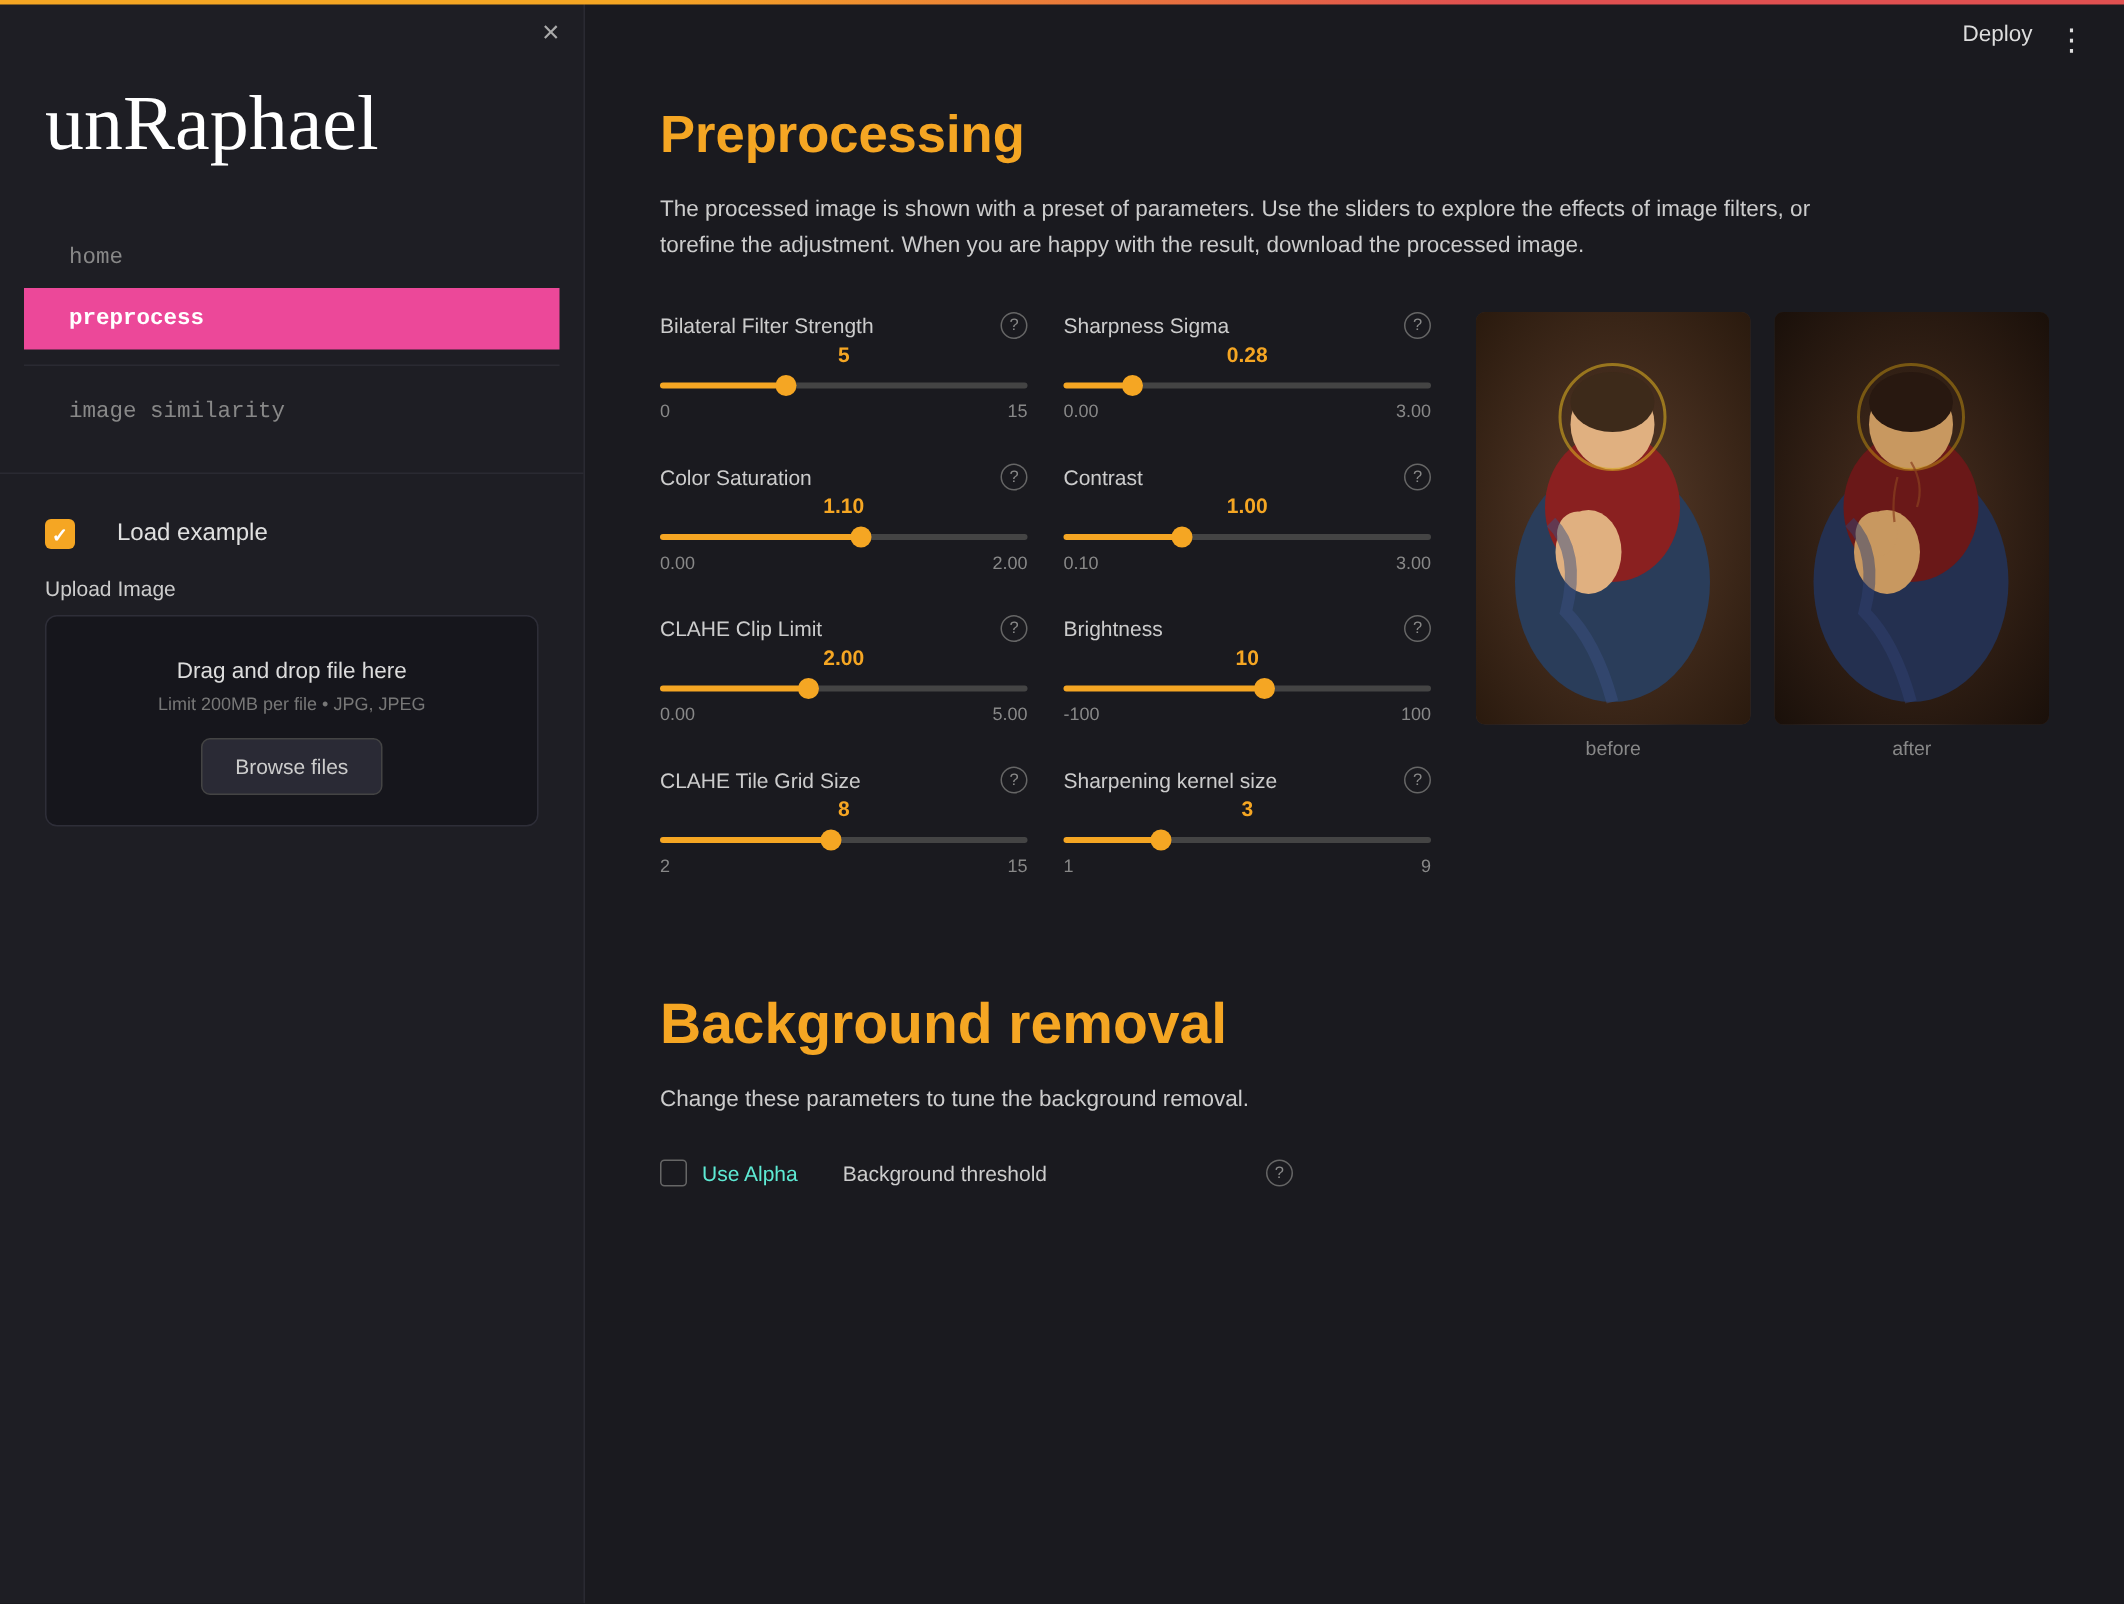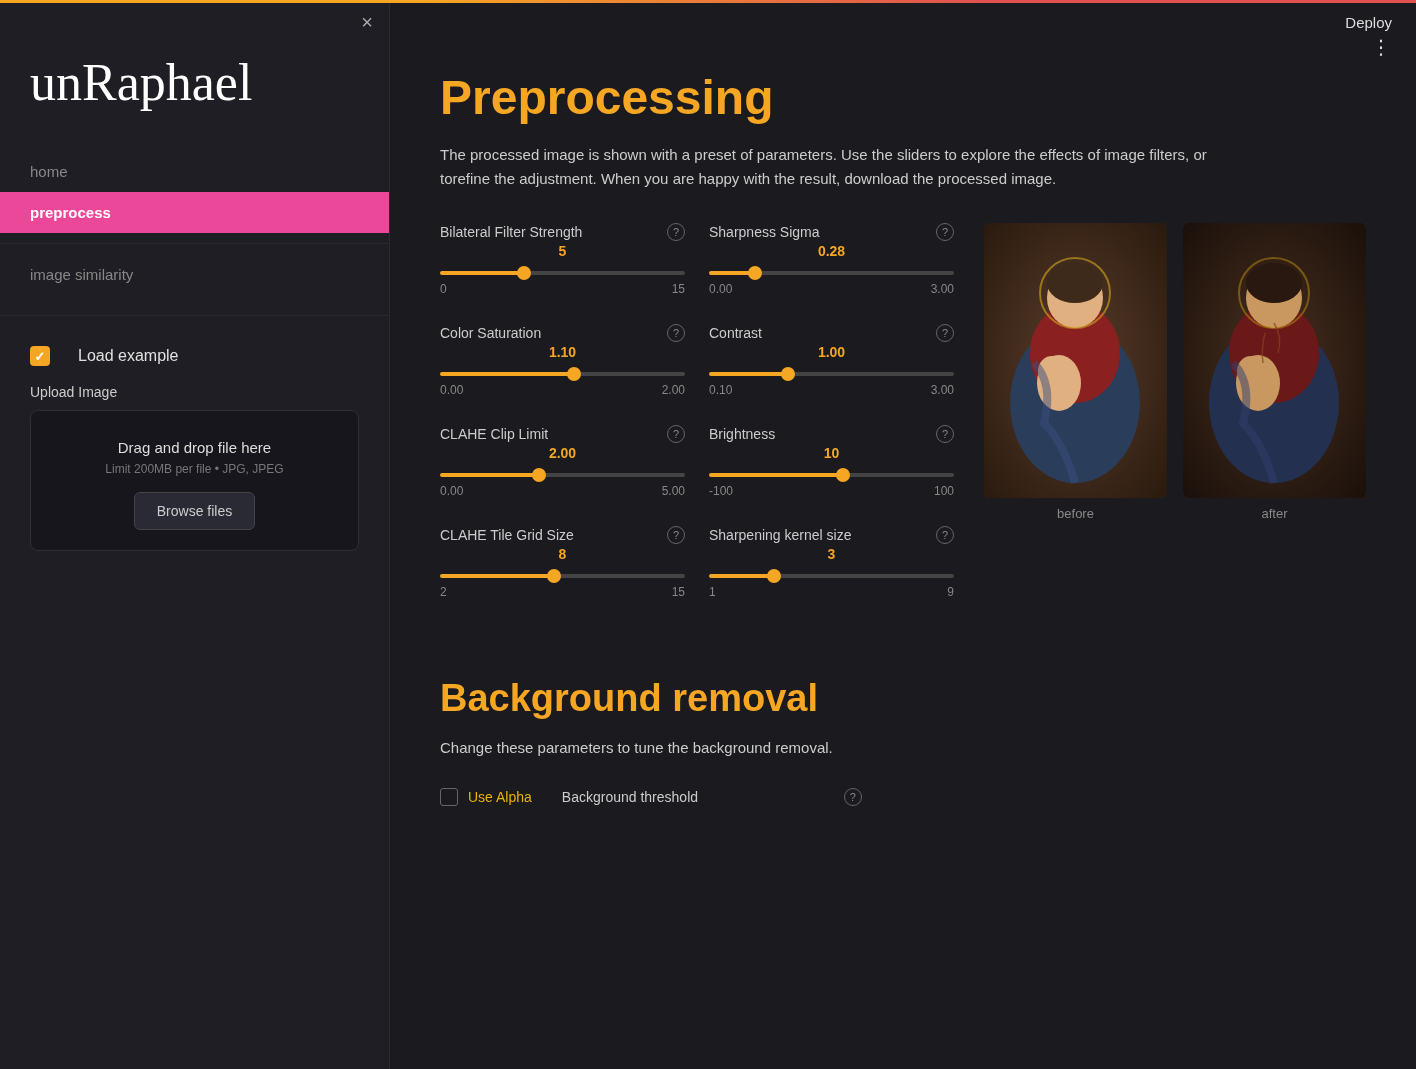--- a/index.html
+++ b/index.html
@@ -41,21 +41,22 @@
       padding: 10px 30px 30px 30px;
     }
     .logo-text {
       font-family: Liberation Serif, serif;
       font-size: 52px;
       color: #fff;
       font-weight: 400;
       line-height: 1.1;
     }
     .nav-items {
-      padding: 10px 0;
+      padding: 10px 16px;
+      font-family: Liberation Mono, monospace;
     }
     .nav-item {
       padding: 12px 30px;
       cursor: pointer;
       color: #888;
       font-size: 15px;
     }
     .nav-item.active {
       background: #ec4899;
       color: #fff;
@@ -132,26 +133,25 @@
       overflow-y: auto;
       padding: 40px 50px 60px 50px;
     }
     .header-bar {
       position: absolute;
       top: 0;
       right: 0;
       left: 390px;
       display: flex;
       justify-content: flex-end;
-      align-items: flex-end;
-      gap: 4px;
+      align-items: flex-start;
+      gap: 16px;
       padding: 14px 24px;
       background: #1a1a1f;
       z-index: 10;
-      flex-direction: column;
     }
     .deploy-btn {
       background: none;
       border: none;
       color: #ddd;
       font-size: 15px;
       cursor: pointer;
     }
     .kebab-btn {
       background: none;
@@ -164,21 +164,21 @@
     .top-accent-bar {
       position: absolute;
       top: 0;
       left: 0;
       right: 0;
       height: 3px;
       background: linear-gradient(to right, #f5a623 30%, #e05050 70%);
       z-index: 100;
     }
     .page-title {
-      font-size: 48px;
+      font-size: 35px;
       font-weight: 800;
       color: #f5a623;
       margin-bottom: 18px;
       margin-top: 30px;
     }
     .page-desc {
       font-size: 15px;
       color: #ccc;
       line-height: 1.6;
       margin-bottom: 32px;
@@ -300,21 +300,21 @@
     .bottom-controls-row {
       display: flex;
       gap: 30px;
       align-items: flex-start;
     }
     .checkbox-item {
       display: flex;
       align-items: center;
       gap: 10px;
       font-size: 14px;
-      color: #eab308;
+      color: #5eead4;
     }
     .checkbox-empty {
       width: 18px;
       height: 18px;
       border: 1.5px solid #666;
       border-radius: 3px;
       background: transparent;
       cursor: pointer;
     }
 

